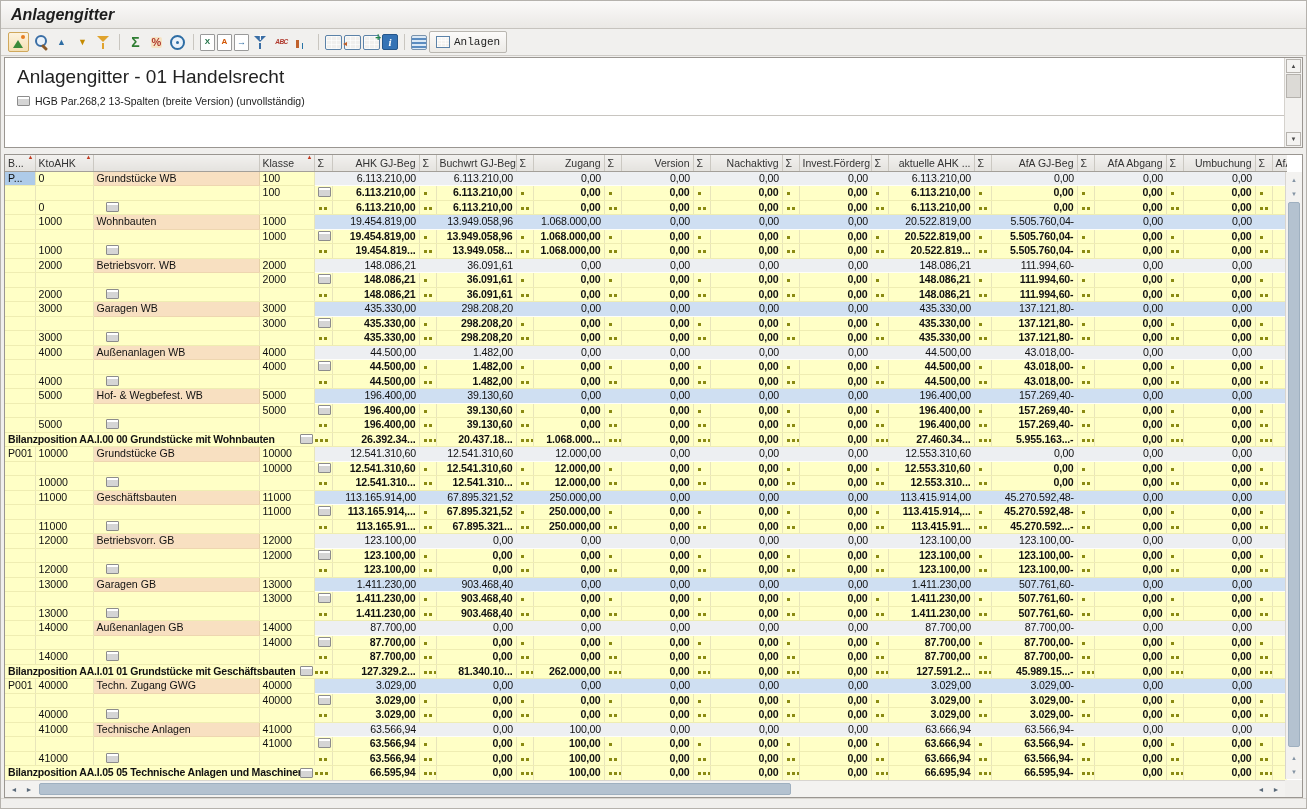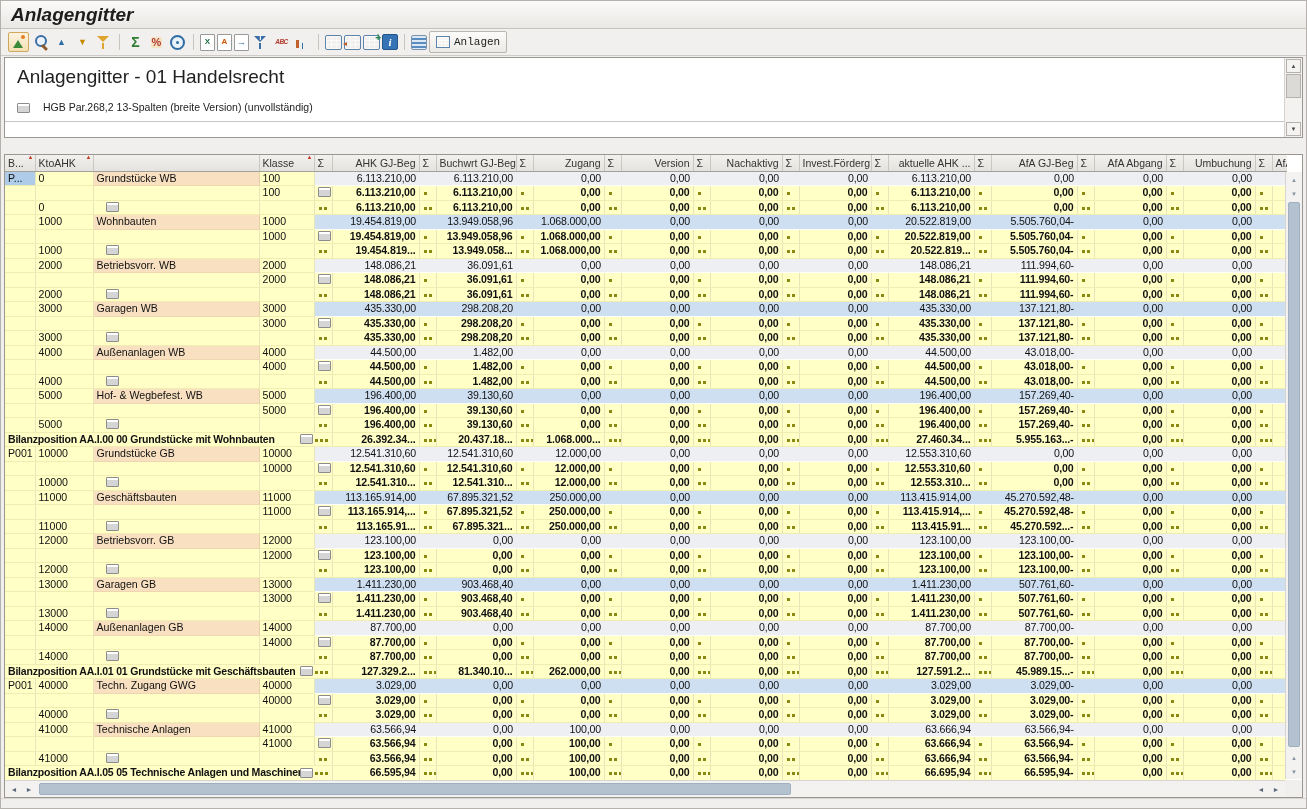--- a/index.html
+++ b/index.html
@@ -1,21 +1,21 @@
 <!DOCTYPE html>
 <html><head>
 <meta charset="utf-8">
 <style>
   html,body{margin:0;padding:0;background:#d8d6d2;}
   .win{position:relative;width:1307px;height:809px;background:#f0efed;overflow:hidden;
        font-family:"Liberation Sans",sans-serif;border:1px solid #b5b2ad;box-sizing:border-box;}
   
   .titlebar{height:27px;display:flex;align-items:center;padding-left:10px;
             background:linear-gradient(#fbfaf9,#eae8e5);border-bottom:1px solid #c6c3be;}
-  .titlebar span{font-weight:bold;font-style:italic;font-size:19px;color:#1d1d1d;}
+  .titlebar span{font-weight:bold;font-style:italic;font-size:16px;color:#1d1d1d;}
   
   .toolbar{height:26px;display:flex;align-items:center;padding:0 6px;background:#f1f0ee;
            border-bottom:1px solid #cfccc7;}
   .tbsep{width:1px;height:16px;background:#c9c6c0;margin:0 5px;flex:none;}
   .tbi{position:relative;width:19px;height:18px;margin:0 1px;display:inline-flex;align-items:center;
        justify-content:center;border-radius:2px;cursor:pointer;flex:none;}
   .tbi .g{font-weight:bold;line-height:1;}
   .pic{background:linear-gradient(#fdf3df,#f4e0b4);border:1px solid #d0a85c;}
   .pic::before{content:"";position:absolute;bottom:3px;left:4px;border-left:5px solid transparent;
        border-right:5px solid transparent;border-bottom:8px solid #3a8a3a;}
@@ -49,25 +49,25 @@
   .grid.gp::after{content:"+";position:absolute;right:-2px;top:-4px;color:#1e8449;font-weight:bold;font-size:10px;}
   .info{background:#3573b5;width:14px;height:14px;border-radius:2px;border:1px solid #25568a;}
   .info .g{color:#fff;font-family:"Liberation Serif",serif;font-style:italic;font-size:11px;}
   .stripes{width:14px;height:13px;border:1px solid #7a93ad;background:repeating-linear-gradient(#dce9f5 0 2px,#5b8cc0 2px 4px);}
   .tbbtn{width:auto;padding:1px 6px;border:1px solid #b9b6b0;background:linear-gradient(#fcfbfa,#eceae6);gap:4px;}
   .tbbtn .lbl{font-size:11px;color:#222;font-family:Liberation Mono, monospace;}
   .minigrid{display:inline-block;width:12px;height:10px;border:1px solid #5b82a8;background:linear-gradient(#b9d3ea,#8fb4d8);
        background-image:linear-gradient(rgba(255,255,255,.6) 1px,transparent 1px),
                         linear-gradient(90deg,rgba(255,255,255,.6) 1px,transparent 1px);background-size:4px 3px;}
   
-  .panel{position:absolute;left:3px;right:3px;top:56px;height:81px;background:#fff;
+  .panel{position:absolute;left:3px;right:3px;top:56px;height:91px;background:#fff;
          border:1px solid #9a9691;box-sizing:border-box;}
   .panel-content{position:absolute;left:0;top:0;right:18px;bottom:0;padding:8px 0 0 12px;overflow:hidden;}
   .rpt-title{font-size:19px;color:#222;}
-  .rpt-sub{margin-top:13px;font-size:10.5px;color:#222;display:flex;align-items:flex-end;gap:12px;}
+  .rpt-sub{margin-top:7px;font-size:10.5px;color:#222;display:flex;align-items:center;gap:4px;}
   .panel hr{border:none;border-top:1px solid #c8c5c0;margin:8px 0 7px -12px;}
   .rpt-date{font-size:11px;font-weight:bold;color:#1a1a1a;display:flex;align-items:center;gap:5px;}
   .dicon{display:inline-block;width:11px;height:12px;background:#fff;border:1px solid #8a8a8a;position:relative;flex:none;}
   .dicon::before{content:"";position:absolute;left:1px;top:1px;right:1px;height:3px;background:#c0392b;}
   .dicon::after{content:"";position:absolute;left:2px;bottom:2px;width:5px;height:4px;background:#2e6da4;}
   .panel-vsb{position:absolute;top:0;right:0;bottom:0;width:17px;background:#f3f2f0;border-left:1px solid #d5d2cd;}
   .sbtn{position:absolute;left:1px;right:1px;height:14px;background:#f4f3f1;border:1px solid #b5b2ad;
         display:flex;align-items:center;justify-content:center;font-size:6px;color:#4a4a4a;box-sizing:border-box;}
   .pthumb{position:absolute;left:1px;right:1px;top:16px;height:24px;background:#dcdad6;border:1px solid #b5b2ad;box-sizing:border-box;}
   

